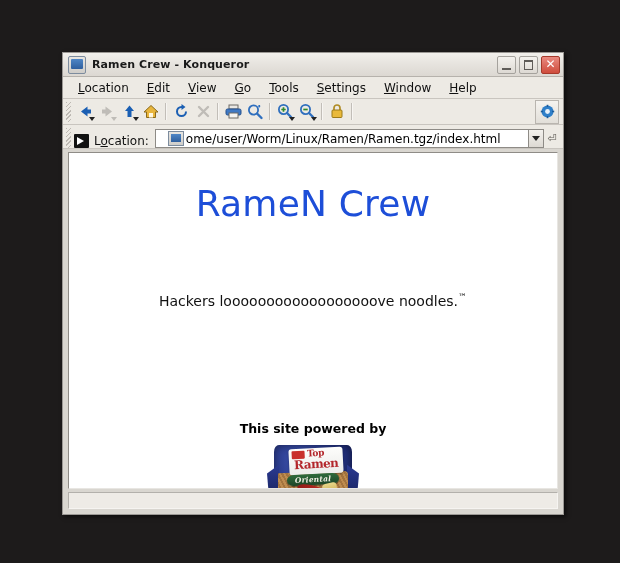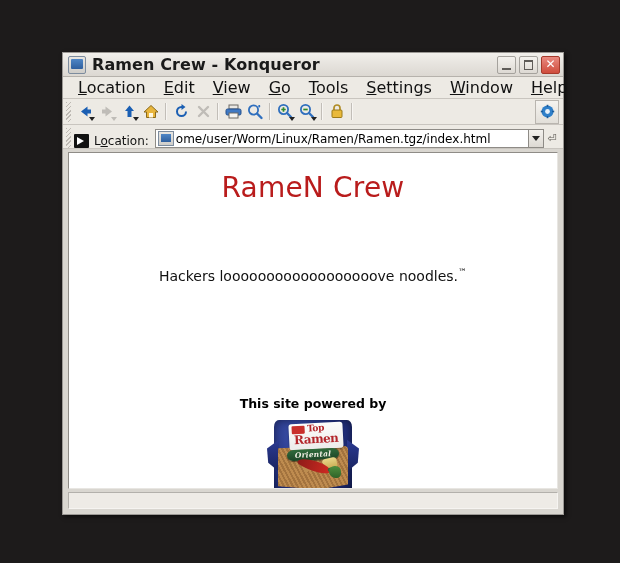--- a/index.html
+++ b/index.html
@@ -50,21 +50,21 @@
     margin-right: 6px;
   }
   .title-icon::after {
     content: "";
     position: absolute;
     left: 2px; top: 2px; right: 2px; bottom: 4px;
     background: linear-gradient(to bottom, #4f86c6, #2f5f9e);
     border-radius: 1px;
   }
   #title-text {
-    font-size: 16px;
+    font-size: 11px;
     font-weight: bold;
     color: #1a1a1a;
     flex: 1;
     white-space: nowrap;
     overflow: hidden;
     letter-spacing: .1px;
   }
   .winbtns { display: flex; gap: 3px; align-items: center; }
   .winbtn {
     width: 17px; height: 16px;
@@ -104,21 +104,21 @@
     height: 22px;
     background: #edeae4;
     border-bottom: 1px solid #c9c5bf;
     display: flex;
     align-items: center;
     padding-left: 6px;
     box-sizing: border-box;
     flex: none;
   }
   .menu-item {
-    font-size: 16px;
+    font-size: 12px;
     color: #111;
     padding: 2px 9px;
     cursor: default;
     white-space: nowrap;
   }
   .menu-item .acc { text-decoration: underline; }
 
   
   #toolbar {
     height: 26px;
@@ -200,21 +200,21 @@
   }
   #loc-label .acc { text-decoration: underline; }
   #loc-field {
     flex: 1;
     height: 19px;
     background: #fff;
     border: 1px solid #8e8b86;
     border-right: none;
     display: flex;
     align-items: center;
-    padding-left: 2px;
+    padding-left: 12px;
     box-sizing: border-box;
     min-width: 0;
   }
   .loc-favicon {
     width: 14px; height: 13px;
     background: linear-gradient(to bottom, #e8e6e2, #cfcdc9);
     border: 1px solid #7d8c9e;
     position: relative;
     flex: none;
     margin-right: 2px;
@@ -279,24 +279,24 @@
     border-bottom-color: #e8e6e2;
     overflow: hidden;
     position: relative;
     min-height: 0;
   }
   #page {
     padding-top: 14px;
     text-align: center;
   }
   #page-heading {
-    font-size: 28px;
+    font-size: 36px;
     font-weight: normal;
-    color: #b91c1c;
-    margin: 4px;
+    color: #1d4ed8;
+    margin: 16px;
     padding: 0;
     letter-spacing: .2px;
   }
   #page-tagline {
     margin: 11px;
     padding-top: 52px;
     font-size: 14px;
     color: #111;
   }
   #page-tagline .tm {

